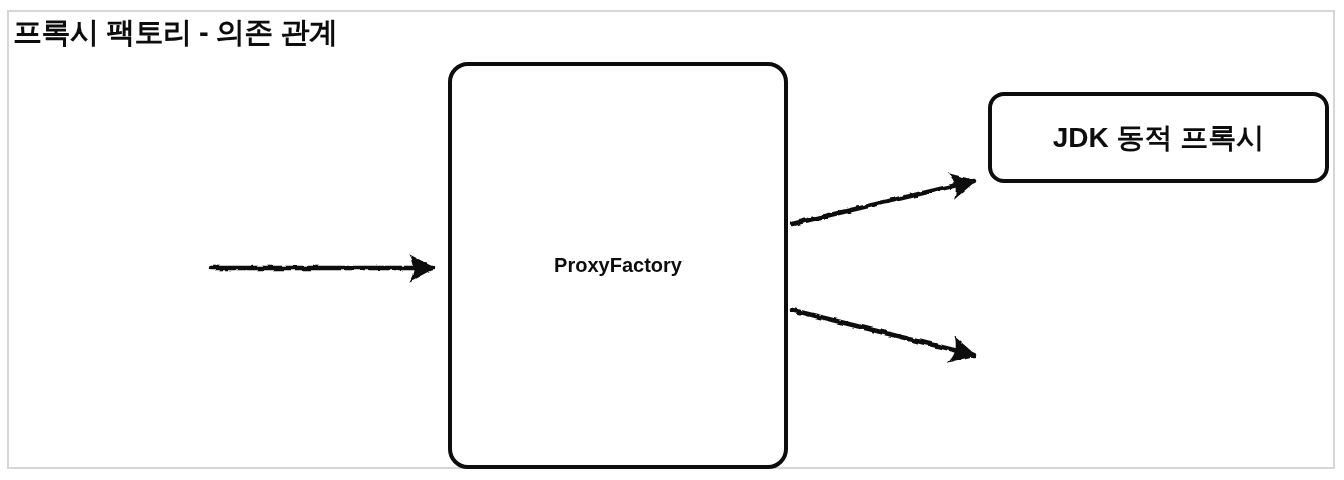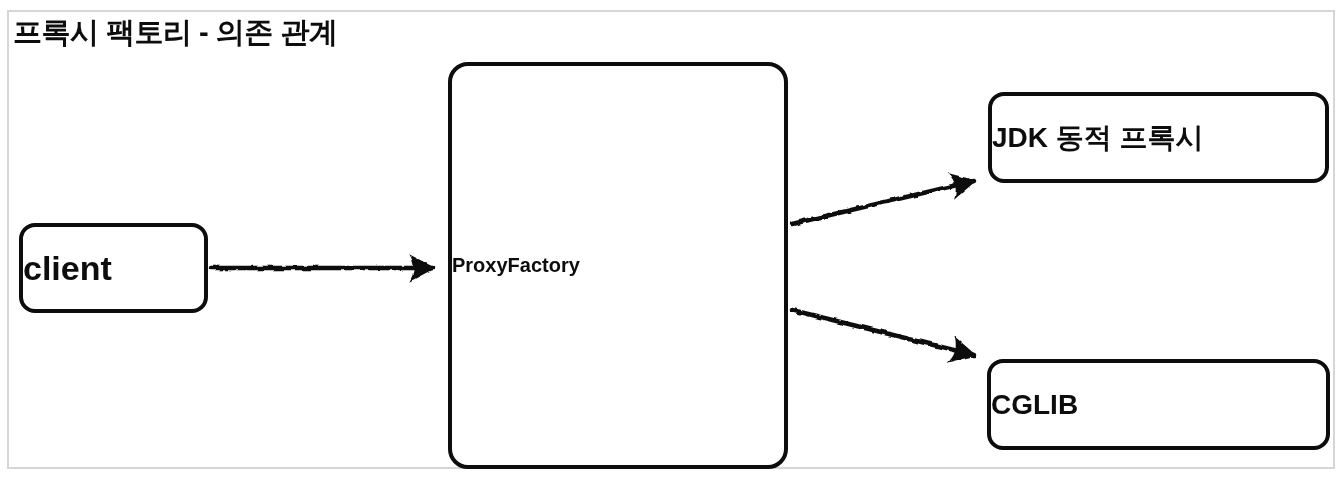--- a/index.html
+++ b/index.html
@@ -35,20 +35,21 @@
     color: #0d0d0d;
     letter-spacing: -0.5px;
     white-space: nowrap;
   }
   .node {
     position: absolute;
     background: #ffffff;
     border: 4px solid #0d0d0d;
     display: flex;
     align-items: center;
+    justify-content: center;
     font-weight: bold;
     color: #0d0d0d;
     text-align: center;
     white-space: nowrap;
   }
   .node-client {
     left: 19px;
     top: 223px;
     width: 189px;
     height: 90px;
@@ -89,35 +90,29 @@
 </style>
 </head>
 <body>
 
 <div class="canvas">
 
   <div class="frame"></div>
 
   <div class="diagram-title">프록시 팩토리 - 의존 관계</div>
 
-  <div class="node node-client">
-    <span>client</span>
-  </div>
 
   <div class="node node-proxy-factory">
     <span>ProxyFactory</span>
   </div>
 
   <div class="node node-jdk">
     <span>JDK 동적 프록시</span>
   </div>
 
-  <div class="node node-cglib">
-    <span>CGLIB</span>
-  </div>
 
   <svg class="edges-layer" width="1344" height="480" viewBox="0 0 1344 480" xmlns="http://www.w3.org/2000/svg">
     <defs>
       <filter id="rough" x="-20%" y="-20%" width="140%" height="140%">
         <feTurbulence type="fractalNoise" baseFrequency="0.09" numOctaves="3" seed="7" result="noise"></feTurbulence>
         <feDisplacementMap in="SourceGraphic" in2="noise" scale="3.5" xChannelSelector="R" yChannelSelector="G"></feDisplacementMap>
       </filter>
       <marker id="arrowhead" viewBox="0 0 12 12" refX="10.5" refY="6" markerWidth="30" markerHeight="30" markerUnits="userSpaceOnUse" orient="auto">
         <path d="M 1,0.5 Q 4.5,6 1,11.5 L 11.5,6 Z" fill="#0d0d0d"></path>
       </marker>

